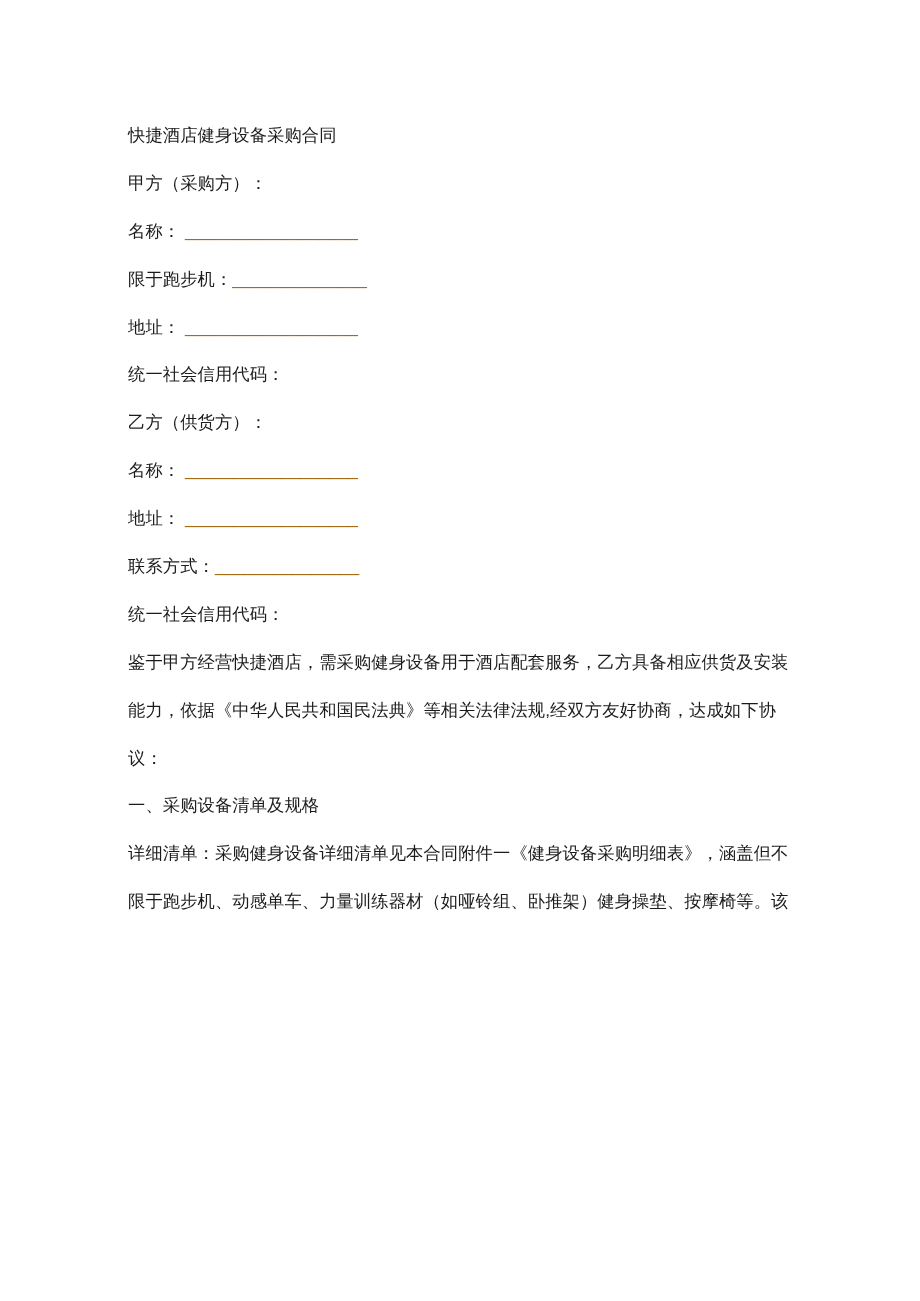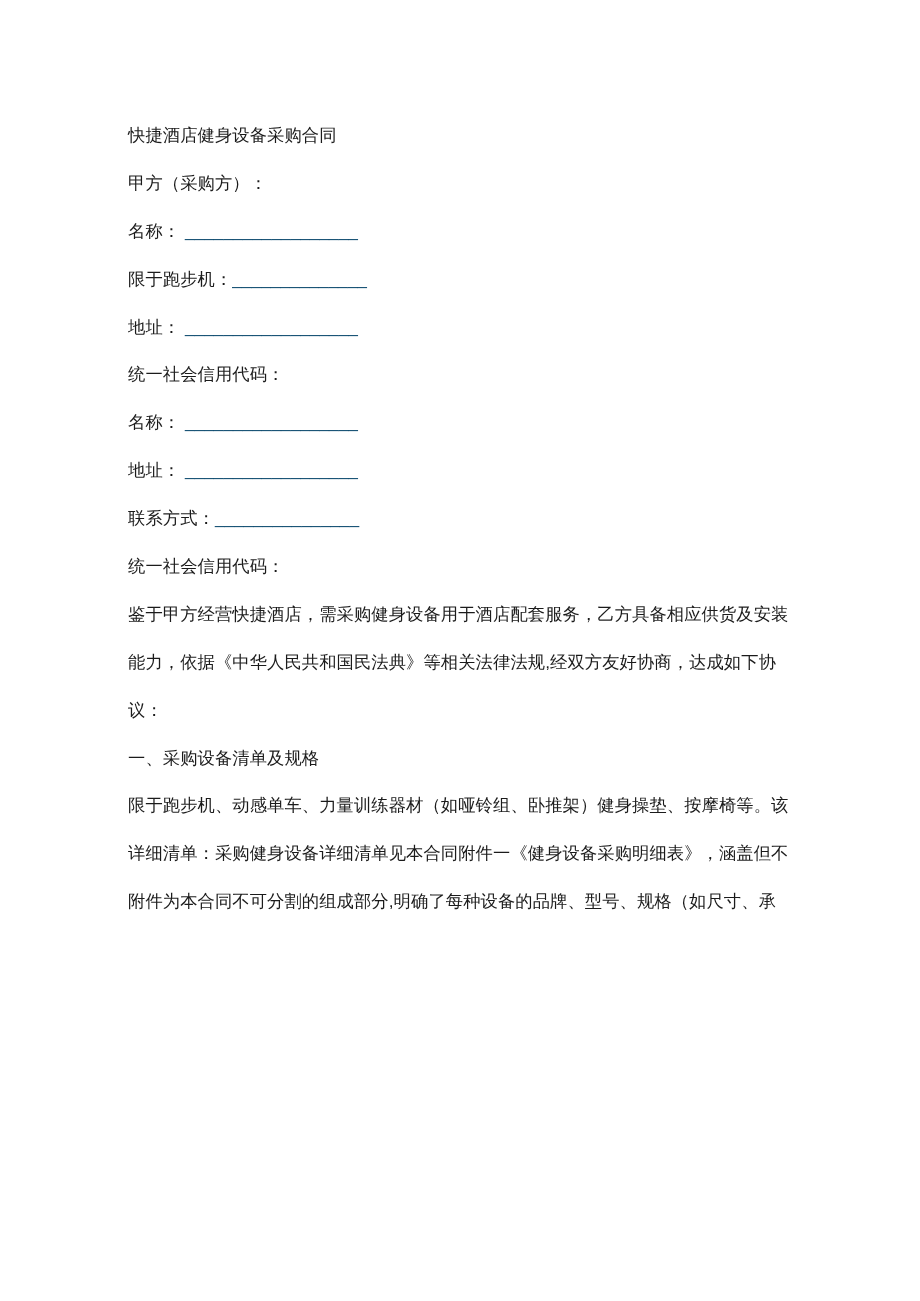--- a/index.html
+++ b/index.html
@@ -25,21 +25,21 @@
   }
   .line {
     height: 47.9px;
     line-height: 47.9px;
     font-size: 17.3px;
     white-space: nowrap;
     letter-spacing: 0.1px;
   }
   .blank {
     letter-spacing: 0;
-    color: #0c4a6e;
+    color: #a16207;
   }
 </style>
 </head>
 <body>
 
 <div class="doc">
 
   <div class="line">快捷酒店健身设备采购合同</div>
 
 
@@ -47,33 +47,33 @@
 
   <div class="line"><span>名称：</span><span class="blank"> __________________</span></div>
 
   <div class="line"><span>限于跑步机：</span><span class="blank">______________</span></div>
 
   <div class="line"><span>地址：</span><span class="blank"> __________________</span></div>
 
 
   <div class="line">统一社会信用代码：</div>
 
+  <div class="line">乙方（供货方）：</div>
 
   <div class="line"><span>名称：</span><span class="blank"> __________________</span></div>
 
 
   <div class="line"><span>地址：</span><span class="blank"> __________________</span></div>
 
   <div class="line"><span>联系方式：</span><span class="blank">_______________</span></div>
 
   <div class="line">统一社会信用代码：</div>
 
   <div class="line">鉴于甲方经营快捷酒店，需采购健身设备用于酒店配套服务，乙方具备相应供货及安装</div>
   <div class="line">能力，依据《中华人民共和国民法典》等相关法律法规,经双方友好协商，达成如下协</div>
   <div class="line">议：</div>
 
   <div class="line">一、采购设备清单及规格</div>
 
+  <div class="line">详细清单：采购健身设备详细清单见本合同附件一《健身设备采购明细表》，涵盖但不</div>
   <div class="line">限于跑步机、动感单车、力量训练器材（如哑铃组、卧推架）健身操垫、按摩椅等。该</div>
-  <div class="line">详细清单：采购健身设备详细清单见本合同附件一《健身设备采购明细表》，涵盖但不</div>
-  <div class="line">附件为本合同不可分割的组成部分,明确了每种设备的品牌、型号、规格（如尺寸、承</div>
 
 </div>
 
 </body></html>

